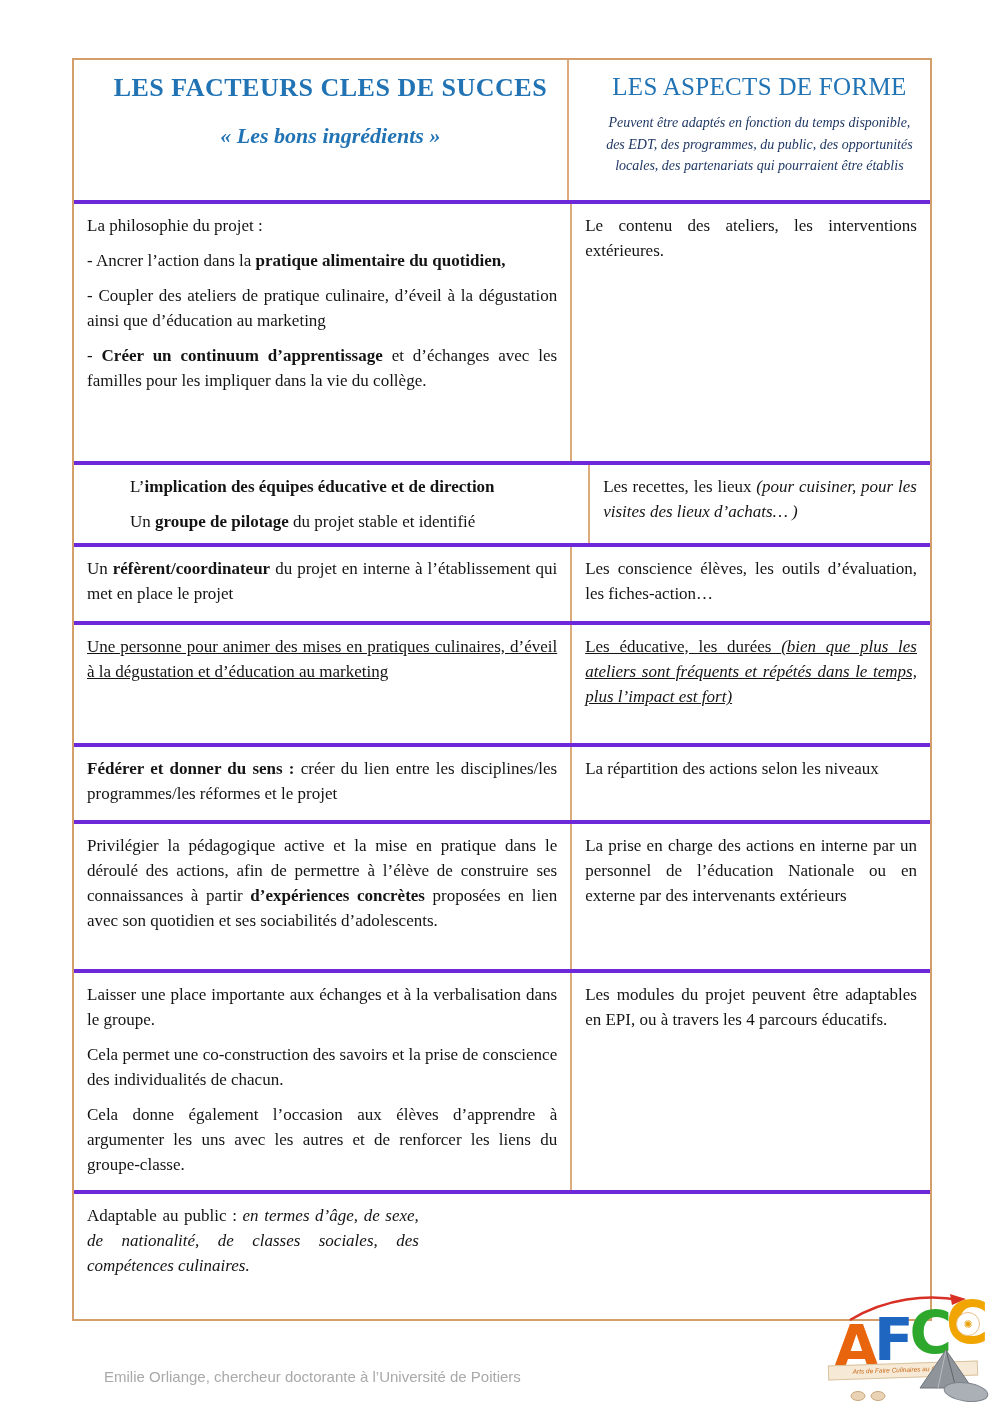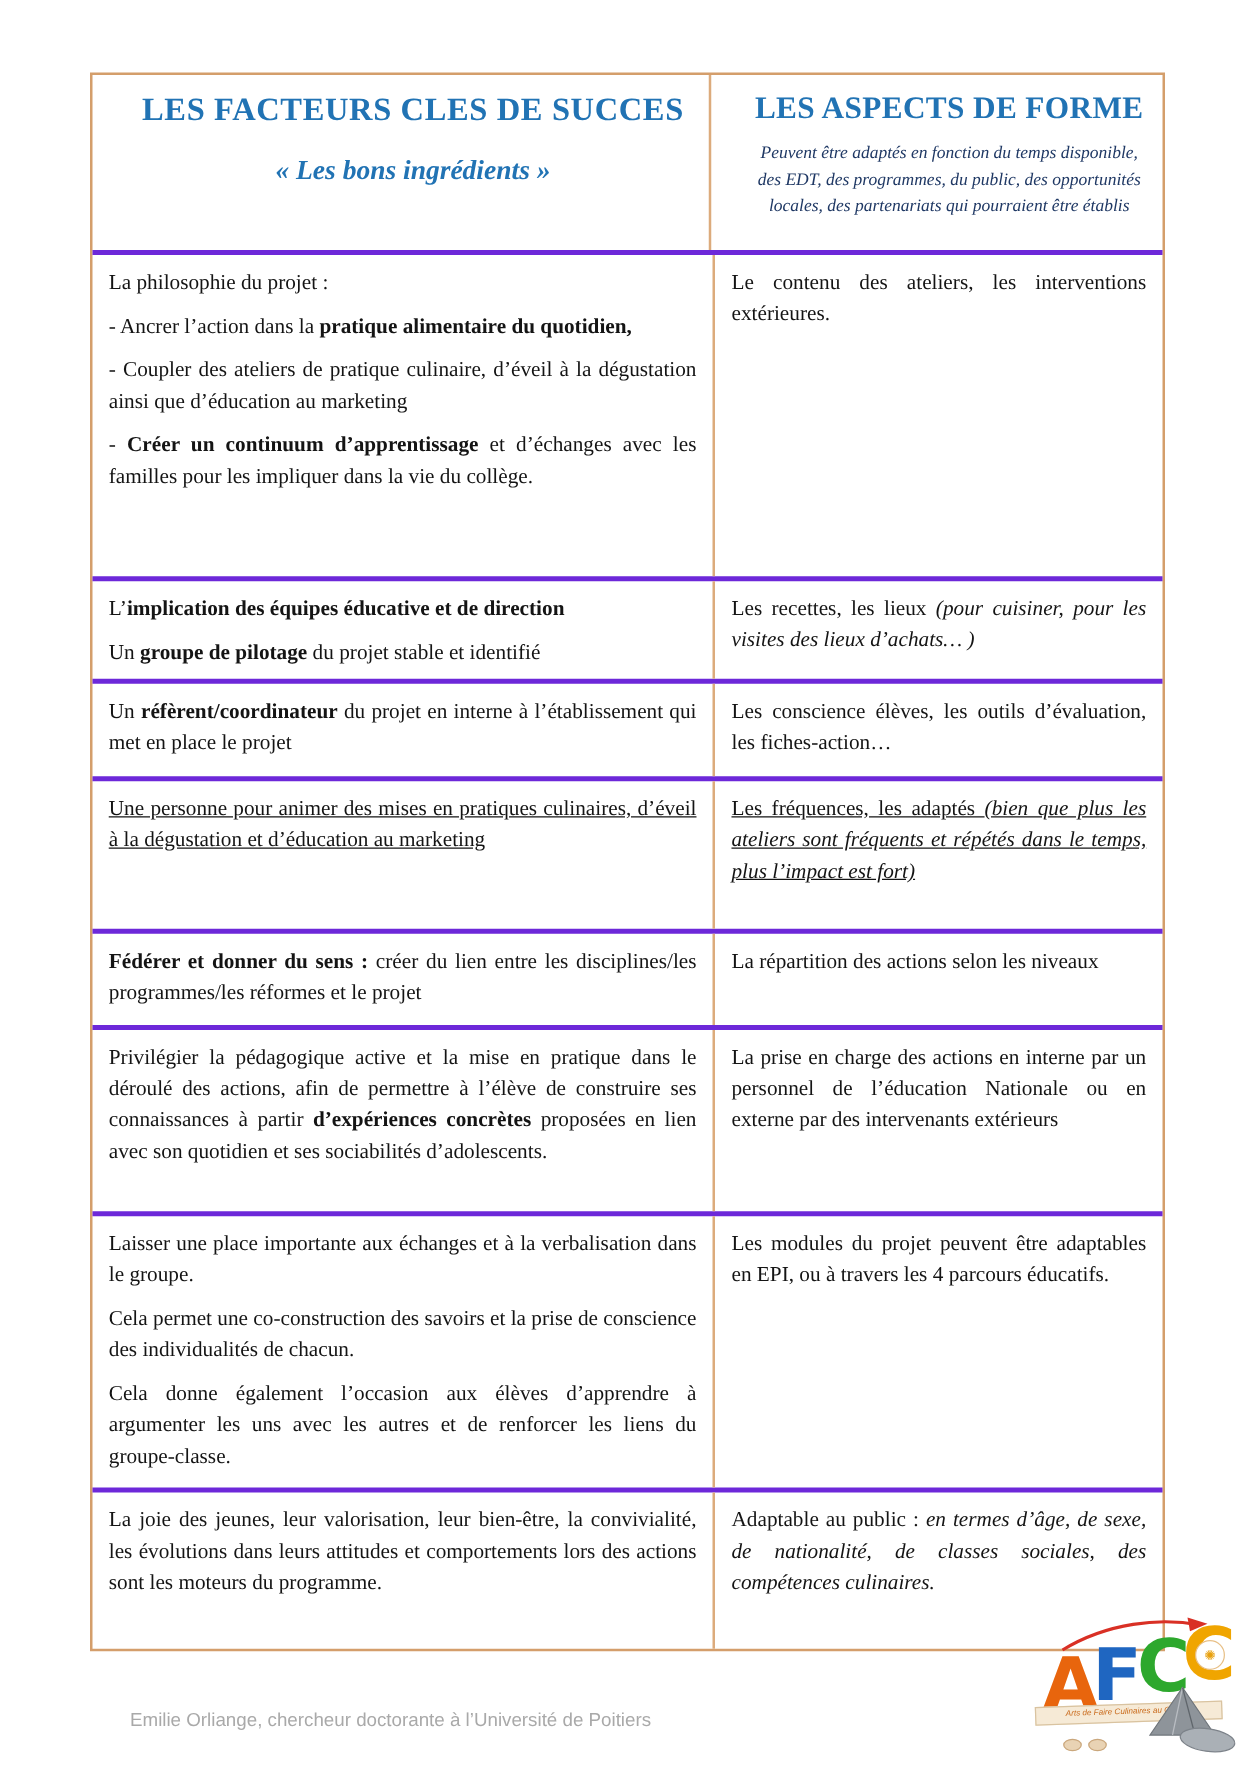--- a/index.html
+++ b/index.html
@@ -33,21 +33,21 @@
     display:flex; flex-direction:column; align-items:center;
     text-align:center; padding-top:13px; padding-bottom:12px; min-height:140px;margin-left:20px;
   }
   .hdr-title-left {
     font-size:26px; font-weight:bold; color:#2173b4; letter-spacing:0.5px;
   }
   .hdr-sub-left {
     font-size:22px; font-weight:bold; font-style:italic; color:#2173b4; margin-top:20px;
   }
   .hdr-title-right {
-    font-size:25px; font-weight:bold; color:#2173b4; letter-spacing:0.3px;
+    font-size:25px; font-weight:normal; color:#2173b4; letter-spacing:0.3px;
   }
   .hdr-sub-right {
     font-size:14px; font-style:italic; color:#1f3864; margin-top:11px;
     line-height:1.55; padding:0 4px; max-width:330px;
   }
 
   
   .footer-text {
     position:absolute; left:104px; top:1368px;
     font-family:"Liberation Sans", sans-serif; font-size:15px; color:#a9a9a9;
@@ -100,21 +100,21 @@
           <div class="cell left">
             <p><span>La philosophie du projet :</span></p>
             <p><span>- Ancrer l’action dans la </span><span class="b">pratique alimentaire du quotidien,</span></p>
             <p><span>- Coupler des ateliers de pratique culinaire, d’éveil à la dégustation ainsi que d’éducation au marketing</span></p>
             <p><span>- </span><span class="b">Créer un continuum d’apprentissage</span><span> et d’échanges avec les familles pour les impliquer dans la vie du collège.</span></p>
           </div>
           <div class="cell right">
             <p><span>Le contenu des ateliers, les interventions extérieures.</span></p>
           </div>
         </div>
-        <div class="row body-row" style="min-height: 78px;">
+        <div class="row body-row" style="min-height: 78px; padding-left: 43px;">
           <div class="cell left">
             <p><span>L’</span><span class="b">implication des équipes éducative et de direction</span></p>
             <p><span>Un </span><span class="b">groupe de pilotage</span><span> du projet stable et identifié</span></p>
           </div>
           <div class="cell right">
             <p><span>Les recettes, les lieux </span><span class="i">(pour cuisiner, pour les visites des lieux d’achats… )</span></p>
           </div>
         </div>
         <div class="row body-row" style="min-height: 74px;">
           <div class="cell left">
@@ -122,21 +122,21 @@
           </div>
           <div class="cell right">
             <p><span>Les conscience élèves, les outils d’évaluation, les fiches-action…</span></p>
           </div>
         </div>
         <div class="row body-row" style="min-height: 118px; text-decoration: underline;">
           <div class="cell left">
             <p><span>Une personne pour animer des mises en pratiques culinaires, d’éveil à la dégustation et d’éducation au marketing</span></p>
           </div>
           <div class="cell right">
-            <p><span>Les fréquences, les adaptés </span><span class="i">(bien que plus les ateliers sont fréquents et répétés dans le temps, plus l’impact est fort)</span></p>
+            <p><span>Les éducative, les durées </span><span class="i">(bien que plus les ateliers sont fréquents et répétés dans le temps, plus l’impact est fort)</span></p>
           </div>
         </div>
         <div class="row body-row" style="min-height: 73px;">
           <div class="cell left">
             <p><span class="b">Fédérer et donner du sens :</span><span> créer du lien entre les disciplines/les programmes/les réformes et le projet</span></p>
           </div>
           <div class="cell right">
             <p><span>La répartition des actions selon les niveaux</span></p>
           </div>
         </div>
@@ -152,23 +152,20 @@
           <div class="cell left">
             <p><span>Laisser une place importante aux échanges et à la verbalisation dans le groupe.</span></p>
             <p><span>Cela permet une co-construction des savoirs et la prise de conscience des individualités de chacun.</span></p>
             <p><span>Cela donne également l’occasion aux élèves d’apprendre à argumenter les uns avec les autres et de renforcer les liens du groupe-classe.</span></p>
           </div>
           <div class="cell right">
             <p><span>Les modules du projet peuvent être adaptables en EPI, ou à travers les 4 parcours éducatifs.</span></p>
           </div>
         </div>
         <div class="row body-row" style="min-height: 125px;">
-          <div class="cell left">
-            <p><span>La joie des jeunes, leur valorisation, leur bien-être, la convivialité, les évolutions dans leurs attitudes et comportements lors des actions sont les moteurs du programme.</span></p>
-          </div>
           <div class="cell right" style="text-align: left;">
             <p><span>Adaptable au public : </span><span class="i">en termes d’âge, de sexe, de nationalité, de classes sociales, des compétences culinaires.</span></p>
           </div>
         </div>
       </div>
   </div>
 
   <div class="footer-text">Emilie Orliange, chercheur doctorante à l’Université de Poitiers</div>
 
   <div class="afcc-logo">

